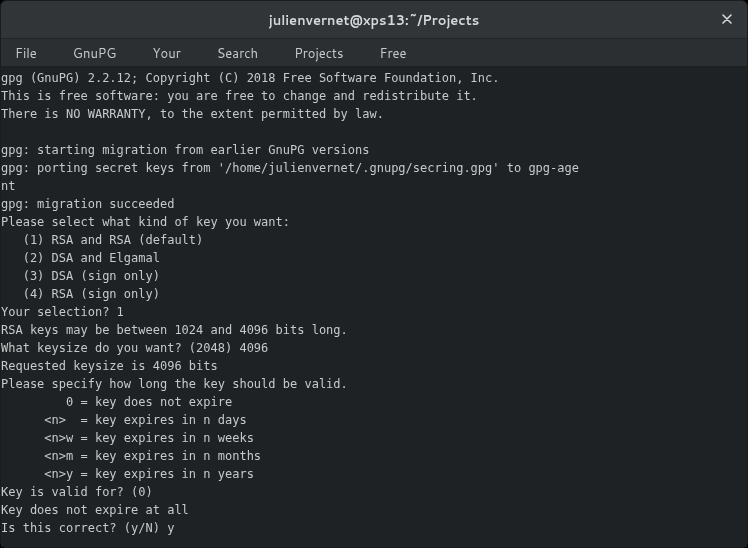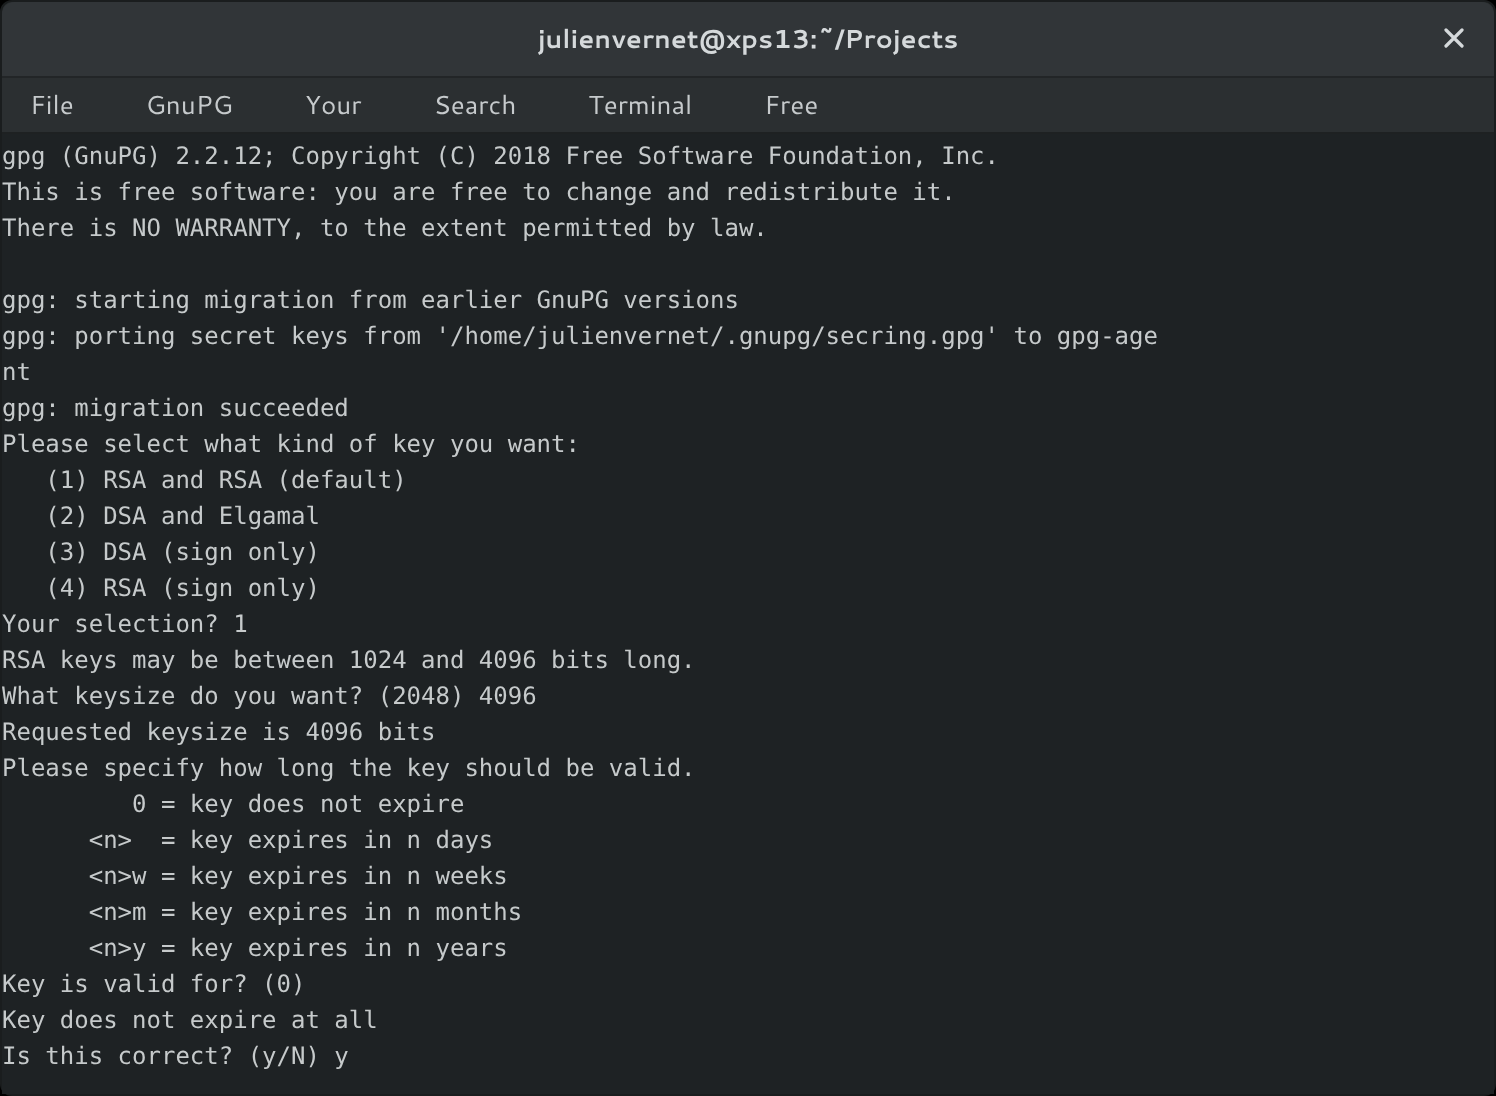--- a/index.html
+++ b/index.html
@@ -90,17 +90,17 @@
             <path d="M1 1 L9 9 M9 1 L1 9" stroke="#d5d9db" stroke-width="1.6" fill="none" stroke-linecap="round"></path>
           </svg>
       </span>
     </div>
   </div>
   <div class="menubar">
     <div class="menu-item">File</div>
     <div class="menu-item">GnuPG</div>
     <div class="menu-item">Your</div>
     <div class="menu-item">Search</div>
-    <div class="menu-item">Terminal</div>
+    <div class="menu-item">Projects</div>
     <div class="menu-item">Free</div>
   </div>
   <div class="terminal" id="terminal"><div class="line">gpg (GnuPG) 2.2.12; Copyright (C) 2018 Free Software Foundation, Inc.</div><div class="line">This is free software: you are free to change and redistribute it.</div><div class="line">There is NO WARRANTY, to the extent permitted by law.</div><div class="line"></div><div class="line">gpg: starting migration from earlier GnuPG versions</div><div class="line">gpg: porting secret keys from '/home/julienvernet/.gnupg/secring.gpg' to gpg-age</div><div class="line">nt</div><div class="line">gpg: migration succeeded</div><div class="line">Please select what kind of key you want:</div><div class="line">   (1) RSA and RSA (default)</div><div class="line">   (2) DSA and Elgamal</div><div class="line">   (3) DSA (sign only)</div><div class="line">   (4) RSA (sign only)</div><div class="line">Your selection? 1</div><div class="line">RSA keys may be between 1024 and 4096 bits long.</div><div class="line">What keysize do you want? (2048) 4096</div><div class="line">Requested keysize is 4096 bits</div><div class="line">Please specify how long the key should be valid.</div><div class="line">         0 = key does not expire</div><div class="line">      &lt;n&gt;  = key expires in n days</div><div class="line">      &lt;n&gt;w = key expires in n weeks</div><div class="line">      &lt;n&gt;m = key expires in n months</div><div class="line">      &lt;n&gt;y = key expires in n years</div><div class="line">Key is valid for? (0)</div><div class="line">Key does not expire at all</div><div class="line">Is this correct? (y/N) y</div></div>
 </div>
 
 </body></html>

